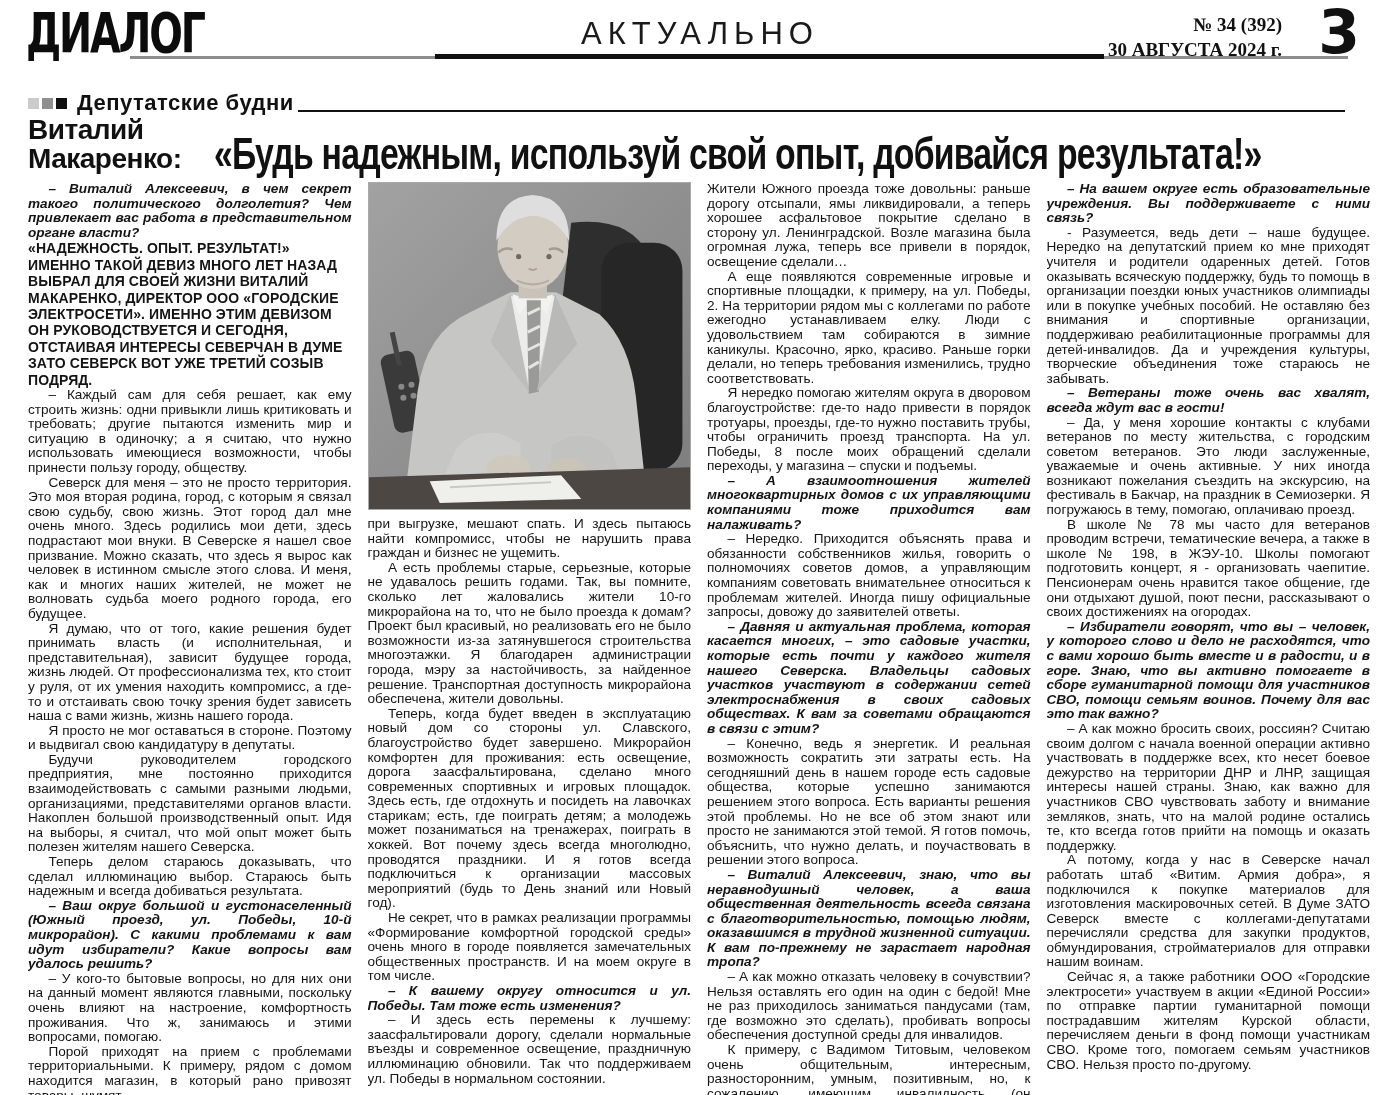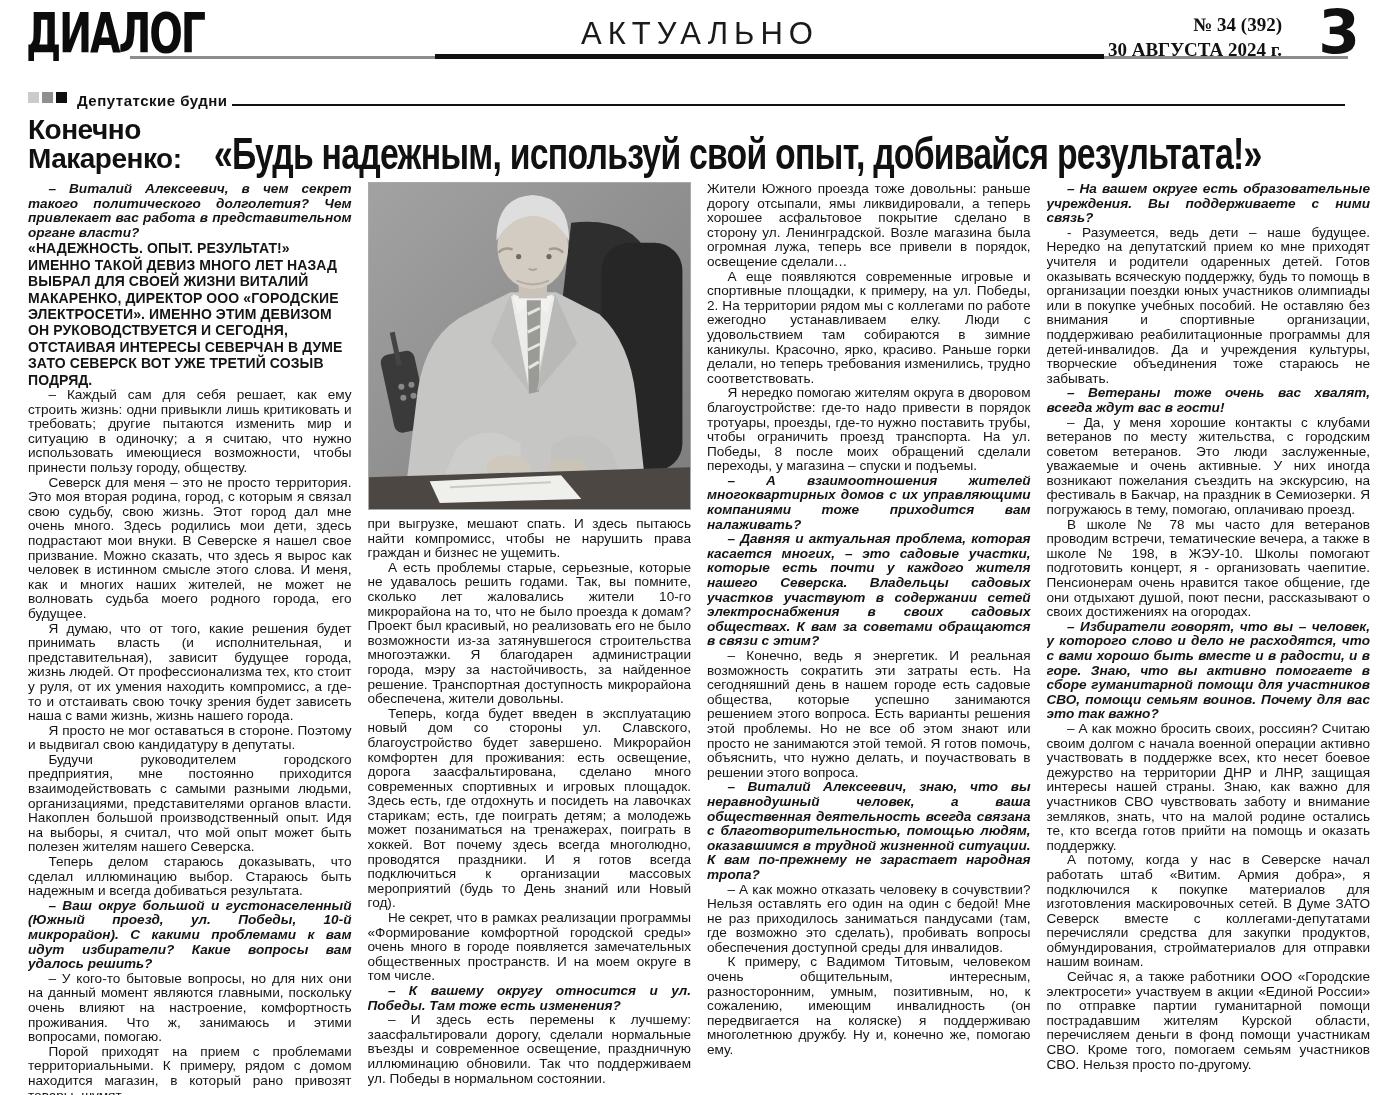--- a/index.html
+++ b/index.html
@@ -48,21 +48,21 @@
   .rule-seg-2 { width: 55%; height: 5px; background: #101010; }
   .rule-seg-3 { flex: 1; height: 3px; background: #8d8d8d; }
   
   .kicker {
     position: absolute; top: 92px; left: 28px; right: 55px;
     display: flex; align-items: flex-end;
   }
   .kicker-squares { display: flex; gap: 3px; margin: 0 10px 5px 0; }
   .kicker-squares i { width: 11px; height: 11px; display: block; }
   .sq1 { background: #cbcbcb; } .sq2 { background: #8f8f8f; } .sq3 { background: #0f0f0f; }
-  .kicker-label { font-size: 15px; font-weight: 700; letter-spacing: 0.5px; line-height: 1; }
+  .kicker-label { font-size: 22px; font-weight: 700; letter-spacing: 0.5px; line-height: 1; }
   .kicker-rule { flex: 1; border-bottom: 2.5px solid #111; margin: 0 0 2px 4px; }
   
   .headline {
     position: absolute; top: 116px; left: 28px; right: 30px;
     display: flex; align-items: flex-start;
   }
   .speaker {
     width: 186px; flex: none;
     font-size: 28px; font-weight: 700; line-height: 1.02;
     letter-spacing: -0.5px;
@@ -119,21 +119,21 @@
     <span class="kicker-squares">
       <i class="sq1"></i>
         <i class="sq2"></i>
         <i class="sq3"></i>
     </span>
     <span class="kicker-label">Депутатские будни</span>
     <span class="kicker-rule"></span>
   </div>
 
   <div class="headline">
-    <div class="speaker">Конечно Макаренко:</div>
+    <div class="speaker">Виталий Макаренко:</div>
     <div class="quote-wrap">
       <span class="quote">«Будь надежным, используй свой опыт, добивайся результата!»</span>
     </div>
   </div>
 
   <div class="main">
 
     <div class="col">
       <div class="col-inner">
           <p class="blk q">– Виталий Алексеевич, в чем секрет такого политического долголетия? Чем привлекает вас работа в представительном органе власти?</p>
@@ -215,20 +215,21 @@
           <p class="blk a">– И здесь есть перемены к лучшему: заасфальтировали дорогу, сделали нормальные въезды и современное освещение, праздничную иллюминацию обновили. Так что поддерживаем ул. Победы в нормальном состоянии.</p>
         </div>
     </div>
 
     <div class="col">
       <div class="col-inner">
           <p class="blk cont">Жители Южного проезда тоже довольны: раньше дорогу отсыпали, ямы ликвидировали, а теперь хорошее асфальтовое покрытие сделано в сторону ул. Ленинградской. Возле магазина была огромная лужа, теперь все привели в порядок, освещение сделали…</p>
           <p class="blk p">А еще появляются современные игровые и спортивные площадки, к примеру, на ул. Победы, 2. На территории рядом мы с коллегами по работе ежегодно устанавливаем елку. Люди с удовольствием там собираются в зимние каникулы. Красочно, ярко, красиво. Раньше горки делали, но теперь требования изменились, трудно соответствовать.</p>
           <p class="blk p">Я нередко помогаю жителям округа в дворовом благоустройстве: где-то надо привести в порядок тротуары, проезды, где-то нужно поставить трубы, чтобы ограничить проезд транспорта. На ул. Победы, 8 после моих обращений сделали переходы, у магазина – спуски и подъемы.</p>
           <p class="blk q">– А взаимоотношения жителей многоквартирных домов с их управляющими компаниями тоже приходится вам налаживать?</p>
+          <p class="blk a">– Нередко. Приходится объяснять права и обязанности собственников жилья, говорить о полномочиях советов домов, а управляющим компаниям советовать внимательнее относиться к проблемам жителей. Иногда пишу официальные запросы, довожу до заявителей ответы.</p>
           <p class="blk q">– Давняя и актуальная проблема, которая касается многих, – это садовые участки, которые есть почти у каждого жителя нашего Северска. Владельцы садовых участков участвуют в содержании сетей электроснабжения в своих садовых обществах. К вам за советами обращаются в связи с этим?</p>
           <p class="blk a">– Конечно, ведь я энергетик. И реальная возможность сократить эти затраты есть. На сегодняшний день в нашем городе есть садовые общества, которые успешно занимаются решением этого вопроса. Есть варианты решения этой проблемы. Но не все об этом знают или просто не занимаются этой темой. Я готов помочь, объяснить, что нужно делать, и поучаствовать в решении этого вопроса.</p>
           <p class="blk q">– Виталий Алексеевич, знаю, что вы неравнодушный человек, а ваша общественная деятельность всегда связана с благотворительностью, помощью людям, оказавшимся в трудной жизненной ситуации. К вам по-прежнему не зарастает народная тропа?</p>
           <p class="blk a">– А как можно отказать человеку в сочувствии? Нельзя оставлять его один на один с бедой! Мне не раз приходилось заниматься пандусами (там, где возможно это сделать), пробивать вопросы обеспечения доступной среды для инвалидов.</p>
           <p class="blk p">К примеру, с Вадимом Титовым, человеком очень общительным, интересным, разносторонним, умным, позитивным, но, к сожалению, имеющим инвалидность (он передвигается на коляске) я поддерживаю многолетнюю дружбу. Ну и, конечно же, помогаю ему.</p>
         </div>
     </div>
 
     <div class="col">
       <div class="col-inner">

